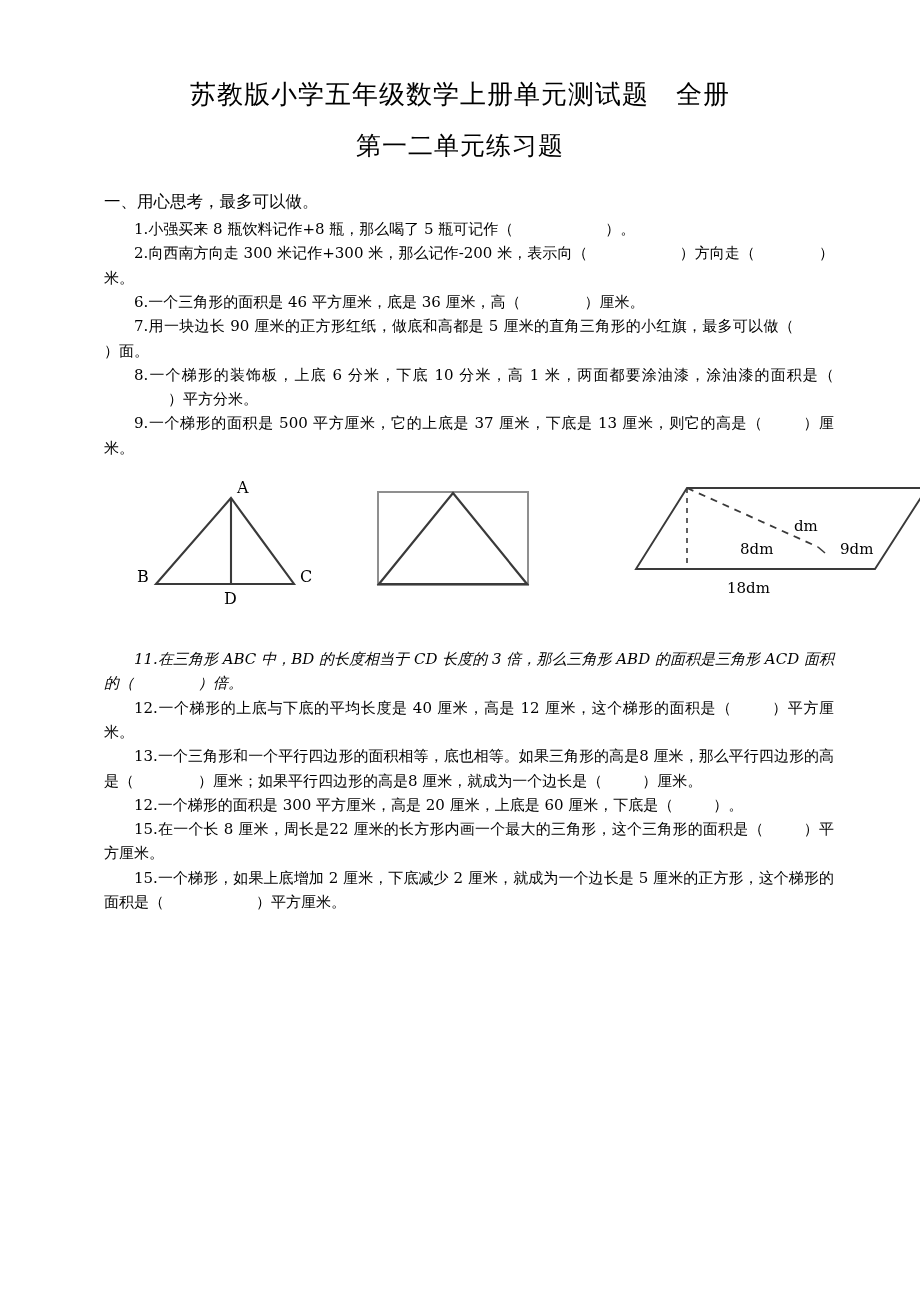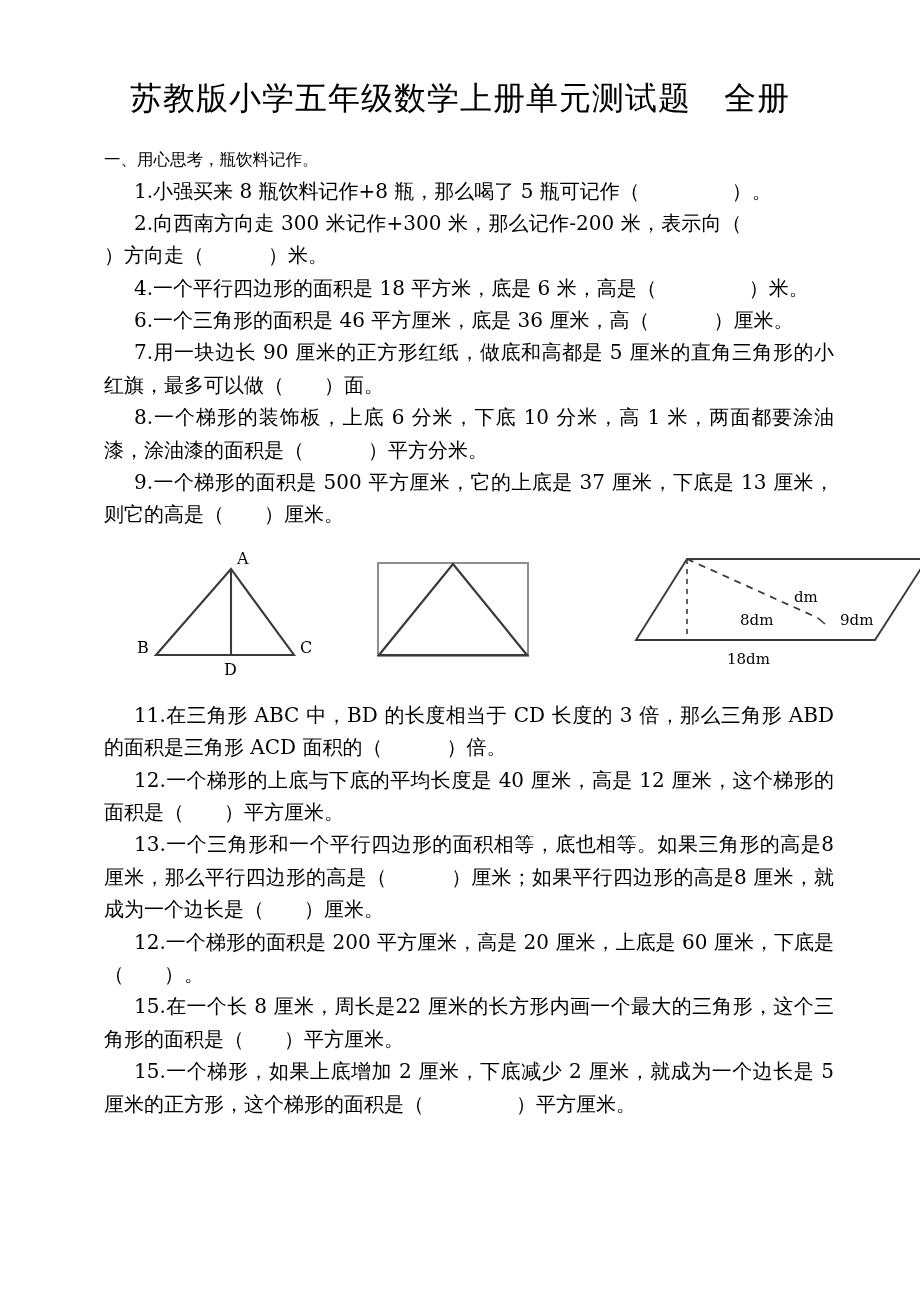--- a/index.html
+++ b/index.html
@@ -17,21 +17,21 @@
   }
   .page {
     width: 920px;
     height: 1300px;
     box-sizing: border-box;
     padding: 0;
     position: relative;
   }
   .title-main {
     text-align: center;
-    font-size: 32px;
+    font-size: 26px;
     line-height: 1.4;
     margin-top: 76px;
     letter-spacing: 1px;
     font-weight: normal;
   }
   .title-sub {
     text-align: center;
     font-size: 25px;
     line-height: 1.4;
     margin-top: 16px;
@@ -43,21 +43,21 @@
     padding-left: 104px;
     padding-right: 86px;
   }
   .section-head {
     font-size: 16.5px;
     line-height: 1.62;
     margin: 0 0 1px 0;
     text-align: justify;
   }
   .q {
-    font-size: 20px;
+    font-size: 15px;
     line-height: 1.62;
     margin: 0;
     text-indent: 30px;
     text-align: justify;
     text-justify: inter-ideograph;
   }
   .blank-s { display: inline-block; width: 40px; }
   .blank-m { display: inline-block; width: 64px; }
   .blank-l { display: inline-block; width: 92px; }
 
@@ -79,39 +79,39 @@
   .figlabel {
     font-family: "DejaVu Serif", "Liberation Serif", serif;
     font-size: 15px;
     fill: #000;
   }
   .figlabel-pt {
     font-family: "DejaVu Serif", "Liberation Serif", serif;
     font-size: 16px;
     fill: #000;
   }
-  .after-figs { margin-top: 4px; }
+  .after-figs { margin-top: 23px; font-style: italic; }
 </style>
 </head>
 <body>
 
 <div class="page">
 
   <div class="title-main">苏教版小学五年级数学上册单元测试题　全册</div>
+  <div class="title-sub">第一二单元练习题</div>
 
   <div class="body-block">
 
-    <p class="section-head">一、用心思考，瓶饮料记作。</p>
+    <p class="section-head">一、用心思考，最多可以做。</p>
 
     <p class="q"><span>1.</span><span>小强买来 8 瓶饮料记作+8 瓶，那么喝了 5 瓶可记作（</span><span class="blank-l"></span><span>）。</span></p>
 
     <p class="q"><span>2.</span><span>向西南方向走 300 米记作+300 米，那么记作-200 米，表示向（</span><span class="blank-l"></span><span>）方向走（</span><span class="blank-m"></span><span>）米。</span></p>
 
 
-    <p class="q"><span>4.</span><span>一个平行四边形的面积是 18 平方米，底是 6 米，高是（</span><span class="blank-l"></span><span>）米。</span></p>
 
 
     <p class="q"><span>6.</span><span>一个三角形的面积是 46 平方厘米，底是 36 厘米，高（</span><span class="blank-m"></span><span>）厘米。</span></p>
 
     <p class="q"><span>7.</span><span>用一块边长 90 厘米的正方形红纸，做底和高都是 5 厘米的直角三角形的小红旗，最多可以做（</span><span class="blank-s"></span><span>）面。</span></p>
 
     <p class="q"><span>8.</span><span>一个梯形的装饰板，上底 6 分米，下底 10 分米，高 1 米，两面都要涂油漆，涂油漆的面积是（</span><span class="blank-m"></span><span>）平方分米。</span></p>
 
     <p class="q"><span>9.</span><span>一个梯形的面积是 500 平方厘米，它的上底是 37 厘米，下底是 13 厘米，则它的高是（</span><span class="blank-s"></span><span>）厘米。</span></p>
 
@@ -150,20 +150,20 @@
       </div>
 
     </div>
 
     <p class="q after-figs"><span>11.</span><span>在三角形 ABC 中，BD 的长度相当于 CD 长度的 3 倍，那么三角形 ABD 的面积是三角形 ACD 面积的（</span><span class="blank-m"></span><span>）倍。</span></p>
 
     <p class="q"><span>12.</span><span>一个梯形的上底与下底的平均长度是 40 厘米，高是 12 厘米，这个梯形的面积是（</span><span class="blank-s"></span><span>）平方厘米。</span></p>
 
     <p class="q"><span>13.</span><span>一个三角形和一个平行四边形的面积相等，底也相等。如果三角形的高是8 厘米，那么平行四边形的高是（</span><span class="blank-m"></span><span>）厘米；如果平行四边形的高是8 厘米，就成为一个边长是（</span><span class="blank-s"></span><span>）厘米。</span></p>
 
-    <p class="q"><span>12.</span><span>一个梯形的面积是  200  平方厘米，高是  20  厘米，上底是  60  厘米，下底是（</span><span class="blank-s"></span><span>）。</span></p>
+    <p class="q"><span>12.</span><span>一个梯形的面积是  300  平方厘米，高是  20  厘米，上底是  60  厘米，下底是（</span><span class="blank-s"></span><span>）。</span></p>
 
     <p class="q"><span>15.</span><span>在一个长 8 厘米，周长是22 厘米的长方形内画一个最大的三角形，这个三角形的面积是（</span><span class="blank-s"></span><span>）平方厘米。</span></p>
 
     <p class="q"><span>15.</span><span>一个梯形，如果上底增加 2 厘米，下底减少 2 厘米，就成为一个边长是 5 厘米的正方形，这个梯形的面积是（</span><span class="blank-l"></span><span>）平方厘米。</span></p>
 
   </div>
 </div>
 
 </body></html>

